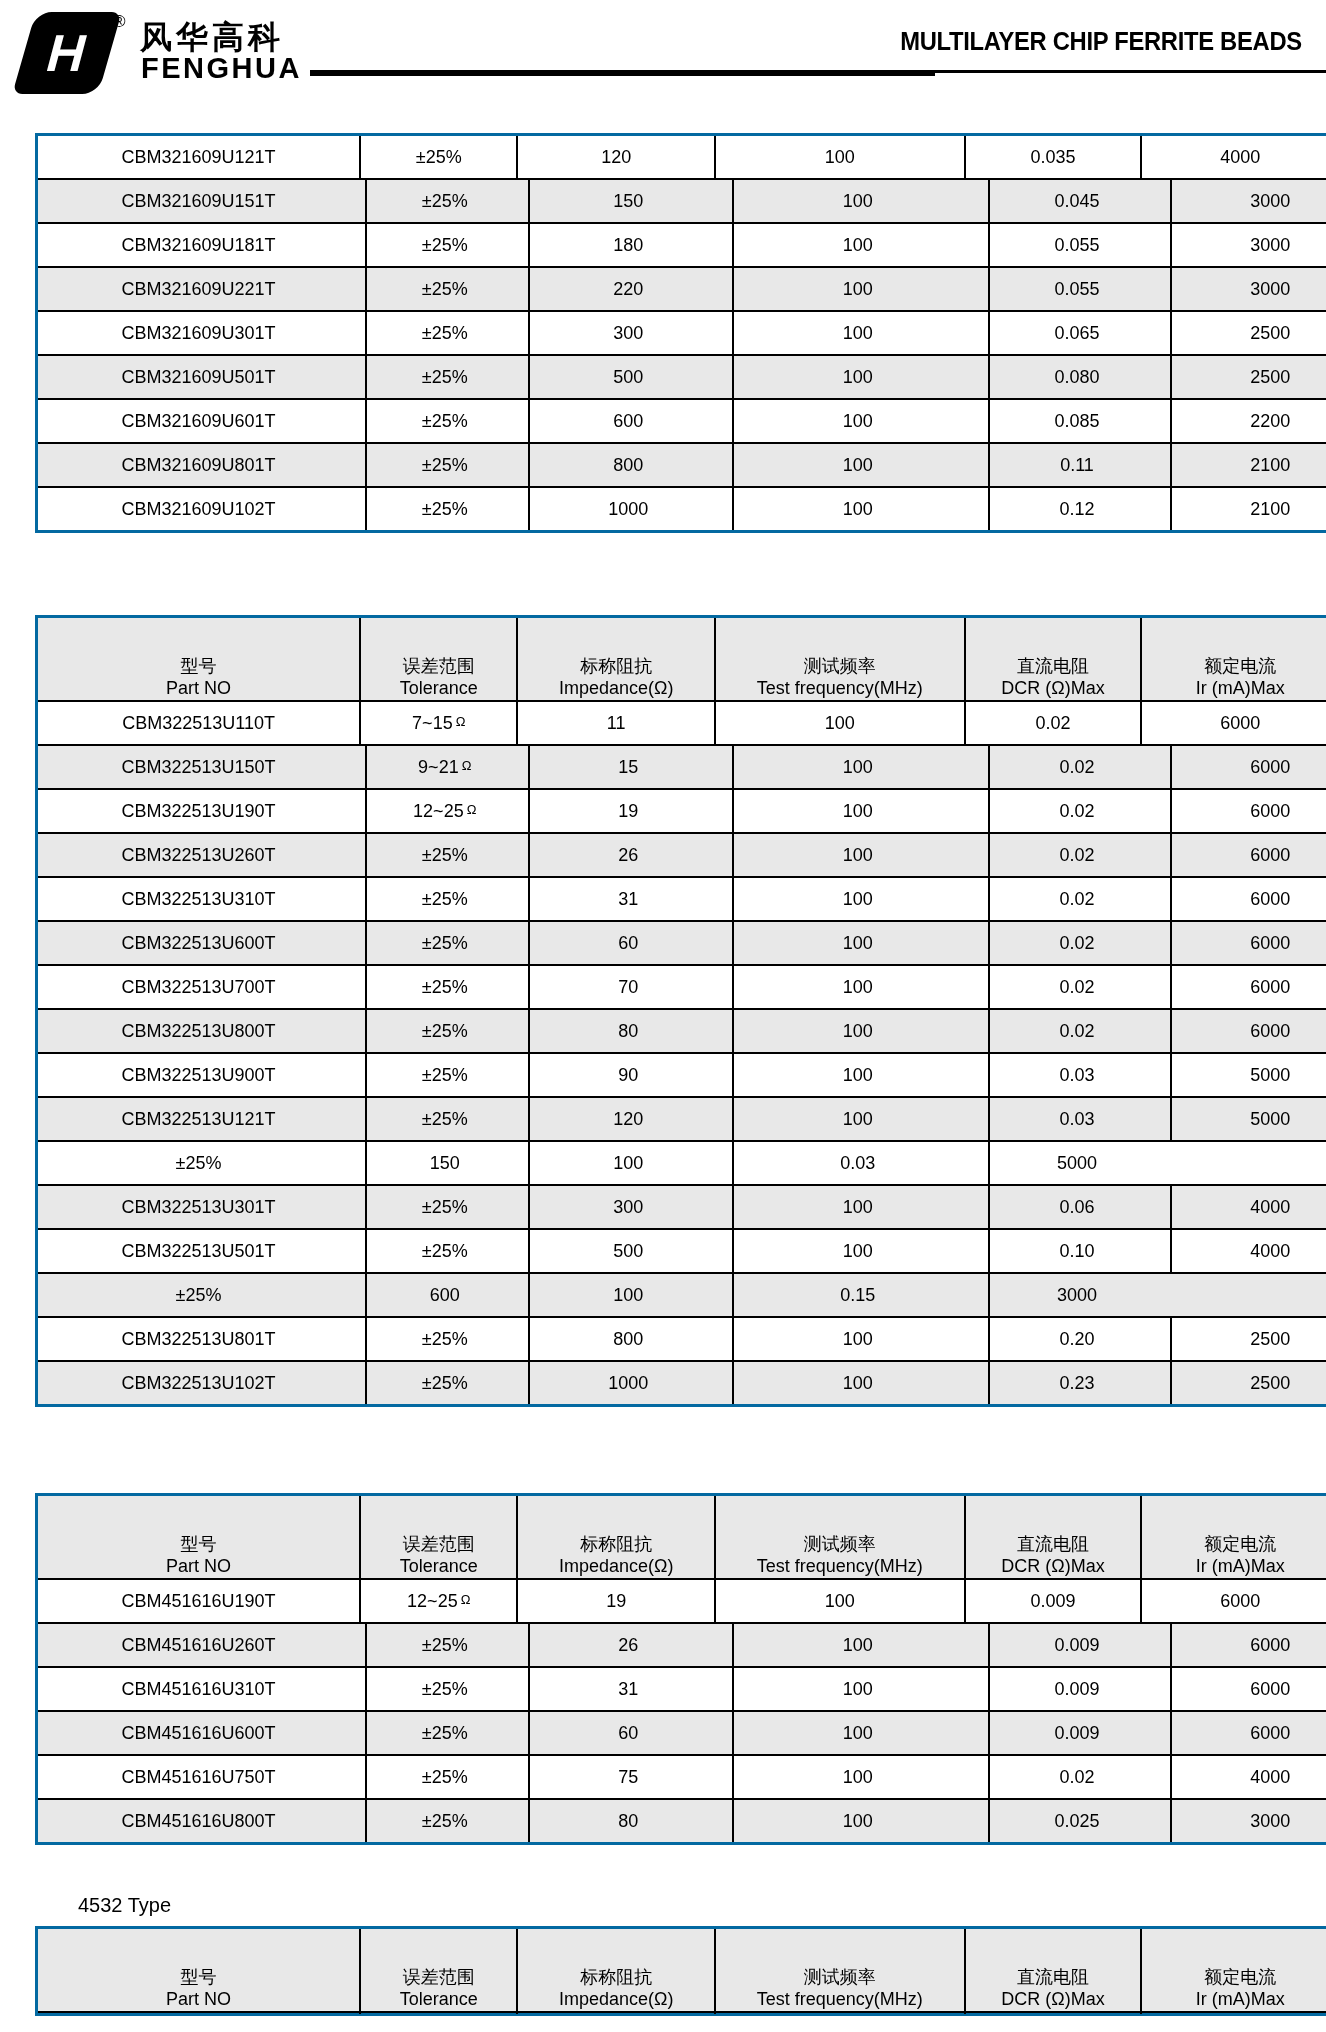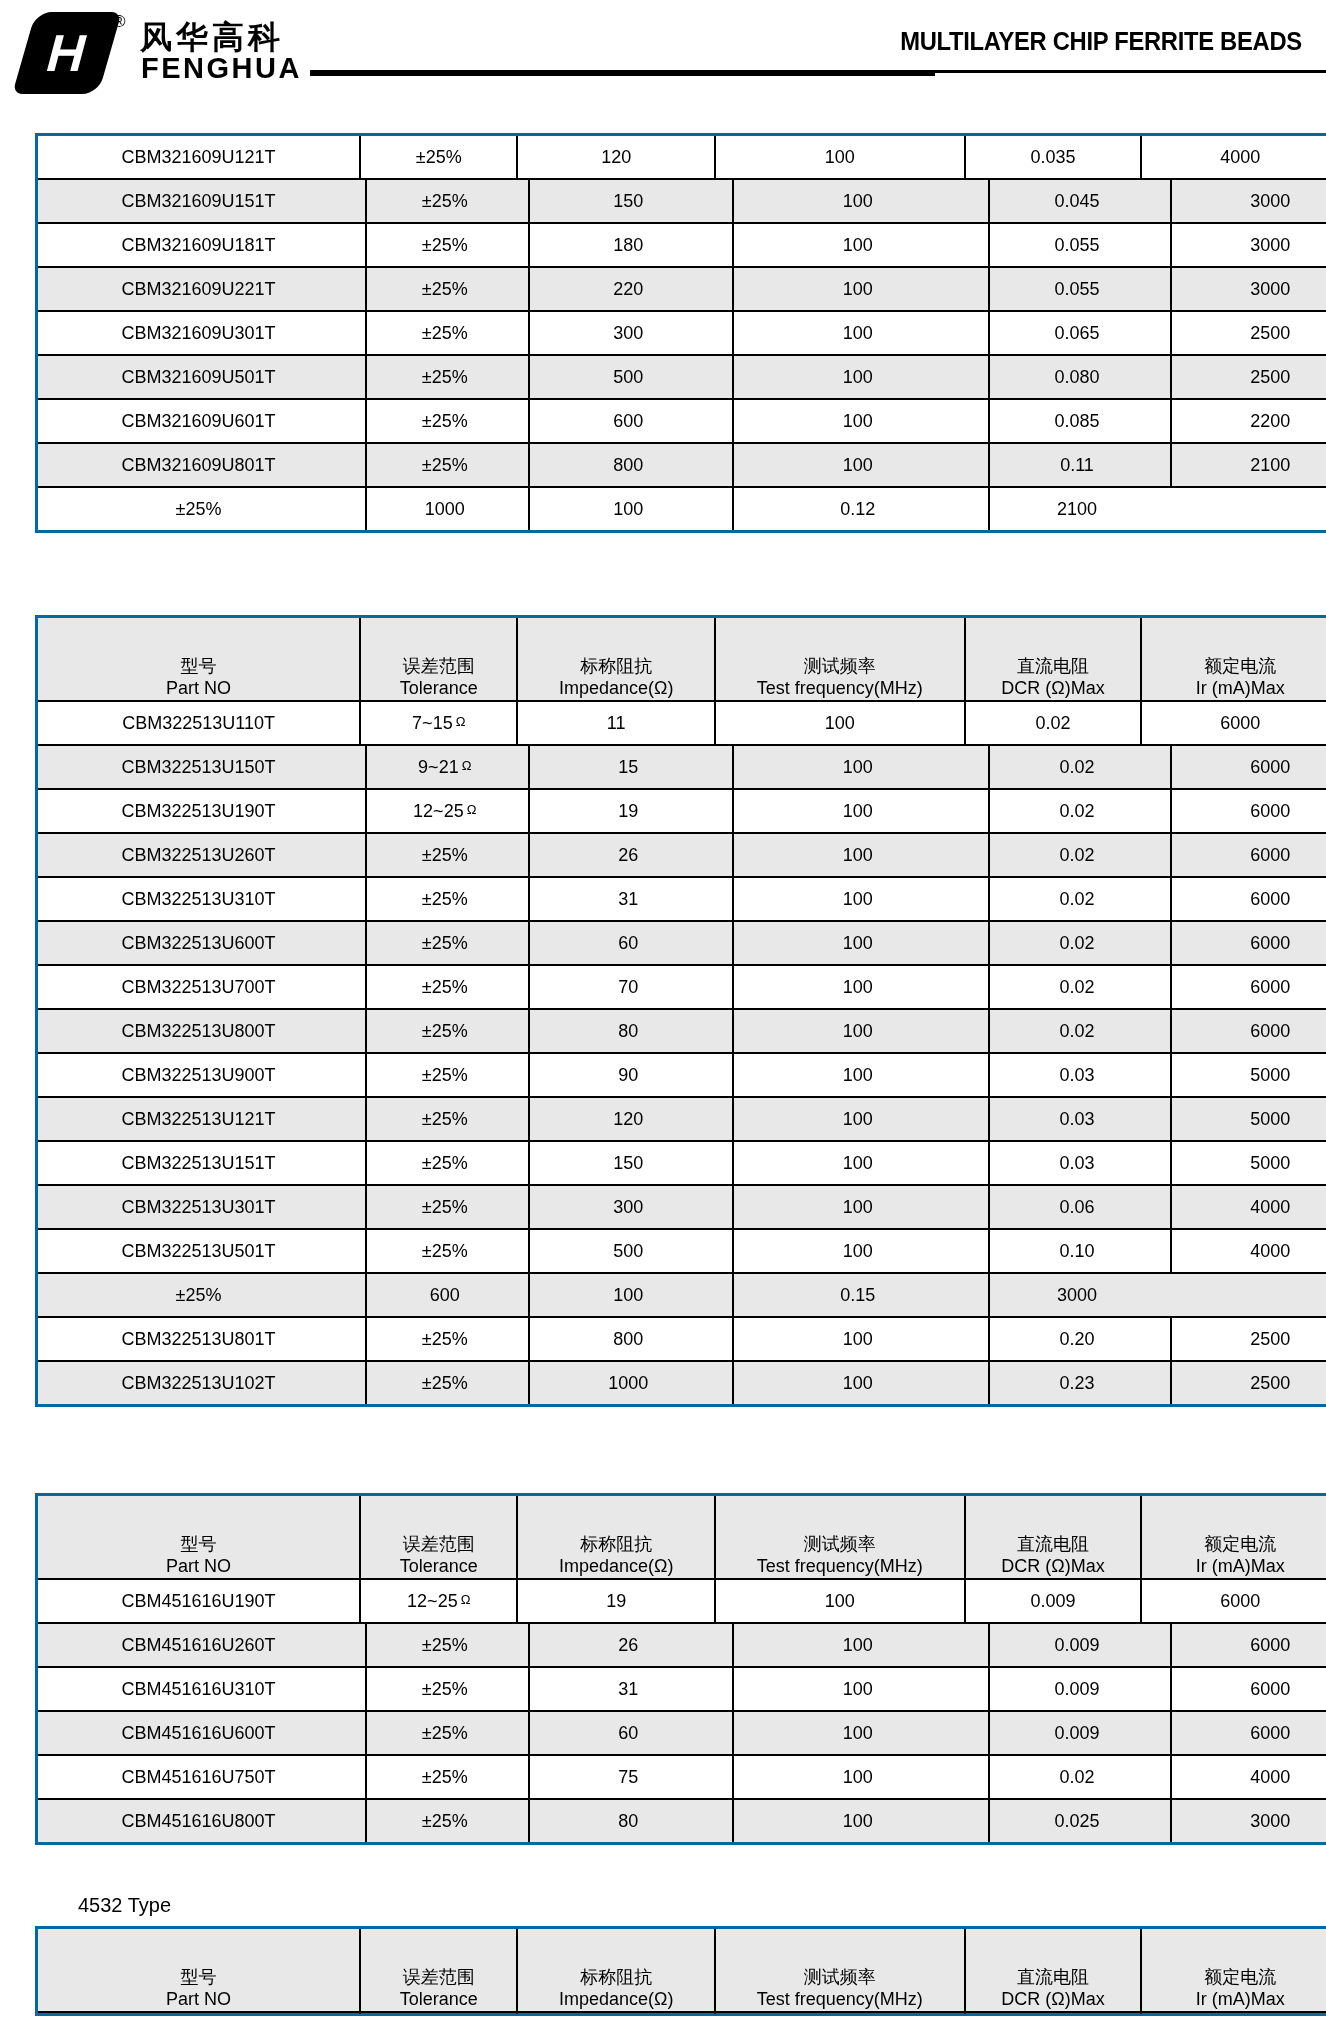--- a/index.html
+++ b/index.html
@@ -157,20 +157,21 @@
         </div>
         <div class="row alt">
           <div class="cell">CBM321609U801T</div>
           <div class="cell">±25%</div>
           <div class="cell">800</div>
           <div class="cell">100</div>
           <div class="cell">0.11</div>
           <div class="cell">2100</div>
         </div>
         <div class="row">
+          <div class="cell">CBM321609U102T</div>
           <div class="cell">±25%</div>
           <div class="cell">1000</div>
           <div class="cell">100</div>
           <div class="cell">0.12</div>
           <div class="cell">2100</div>
         </div>
       </div>
   </div>
 
   <div class="type-label" id="label-3225">3225 Type</div>
@@ -287,21 +288,20 @@
         </div>
         <div class="row alt">
           <div class="cell">CBM322513U121T</div>
           <div class="cell">±25%</div>
           <div class="cell">120</div>
           <div class="cell">100</div>
           <div class="cell">0.03</div>
           <div class="cell">5000</div>
         </div>
         <div class="row">
-          <div class="cell">CBM322513U151T</div>
           <div class="cell">±25%</div>
           <div class="cell">150</div>
           <div class="cell">100</div>
           <div class="cell">0.03</div>
           <div class="cell">5000</div>
         </div>
         <div class="row alt">
           <div class="cell">CBM322513U301T</div>
           <div class="cell">±25%</div>
           <div class="cell">300</div>

